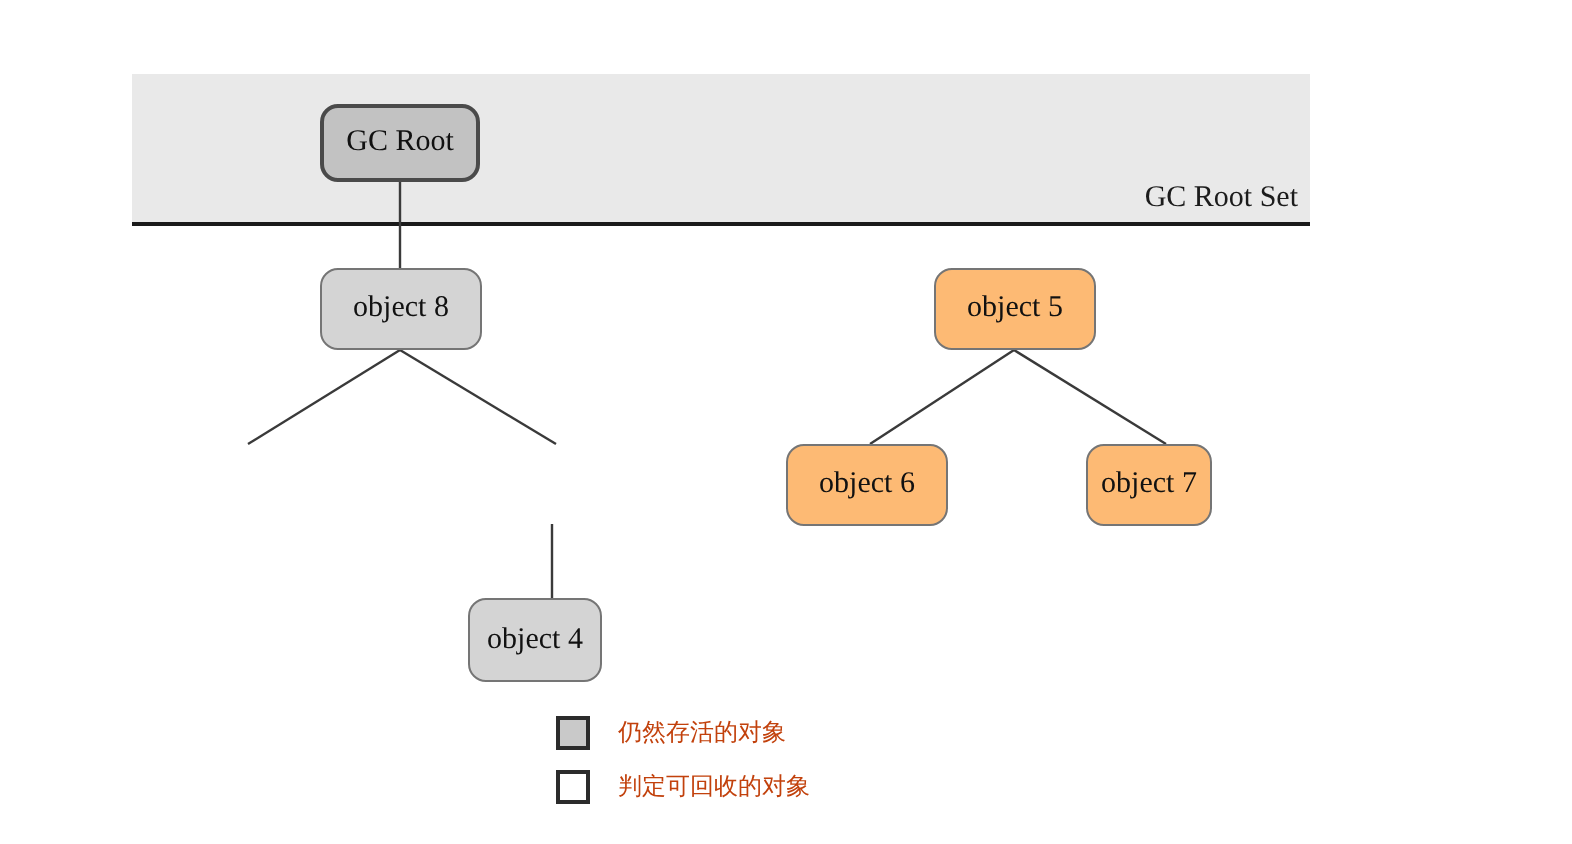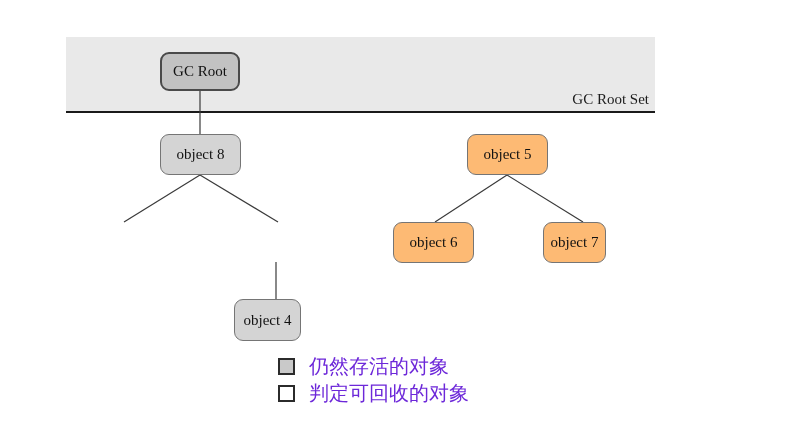--- a/index.html
+++ b/index.html
@@ -68,22 +68,22 @@
   }
   .swatch {
     width: 17px; height: 17px;
     box-sizing: border-box;
     border: 2px solid #2b2b2b;
     flex: 0 0 auto;
   }
   .swatch.live { background: #c9c9c9; }
   .swatch.recyclable { background: #ffffff; }
   .legend-label {
-    font-size: 20px;
-    color: #6d28d9;
+    font-size: 12px;
+    color: #c2410c;
     line-height: 18px;
     white-space: nowrap;
   }
 </style>
 </head>
 <body>
 
 <div class="canvas">
 
   <div class="band">

